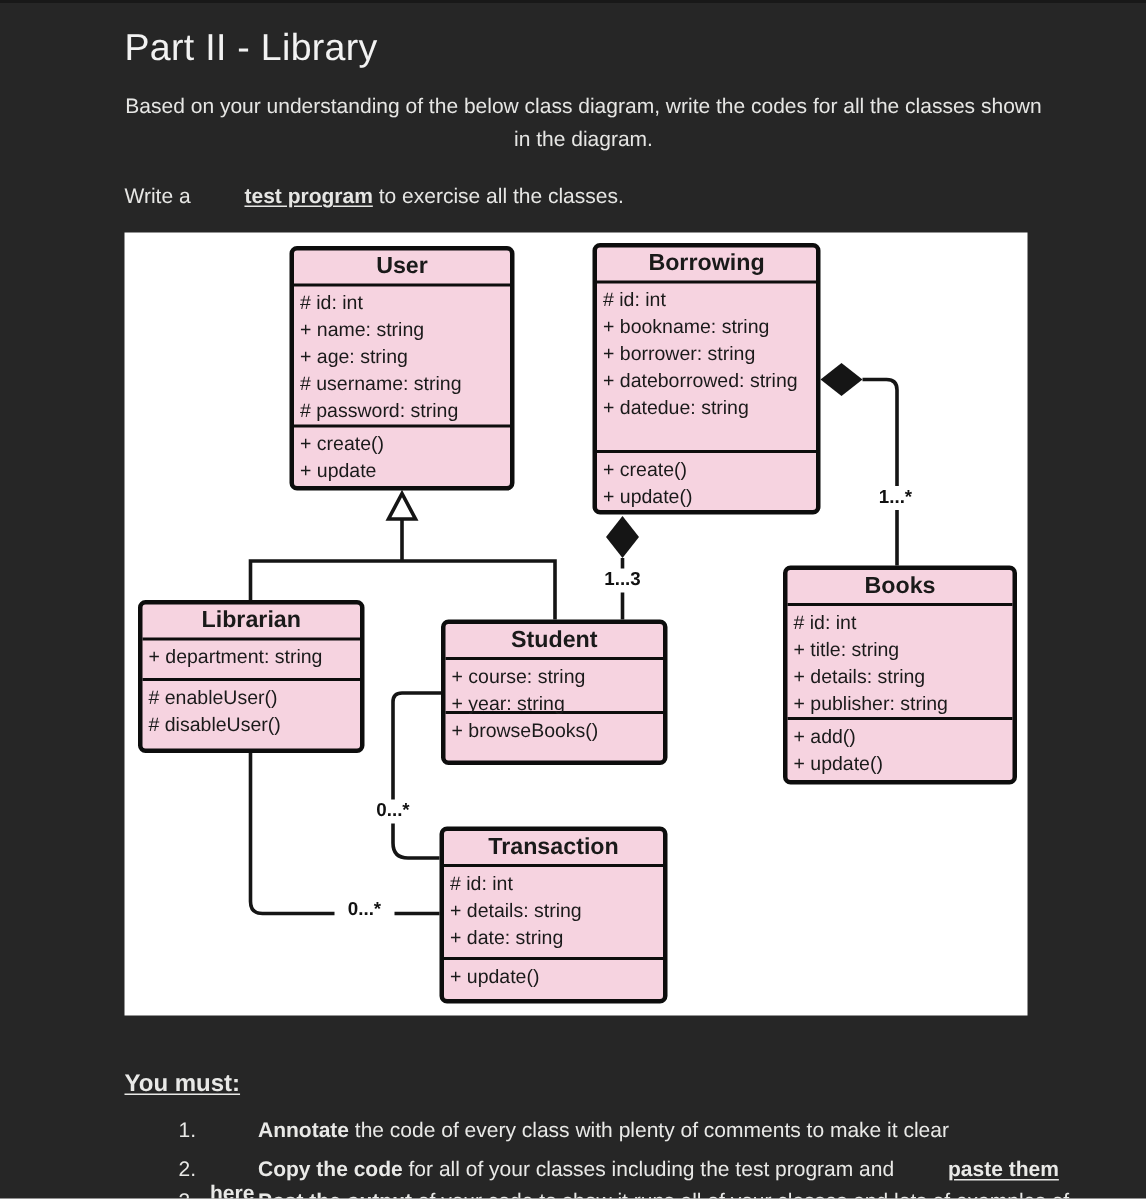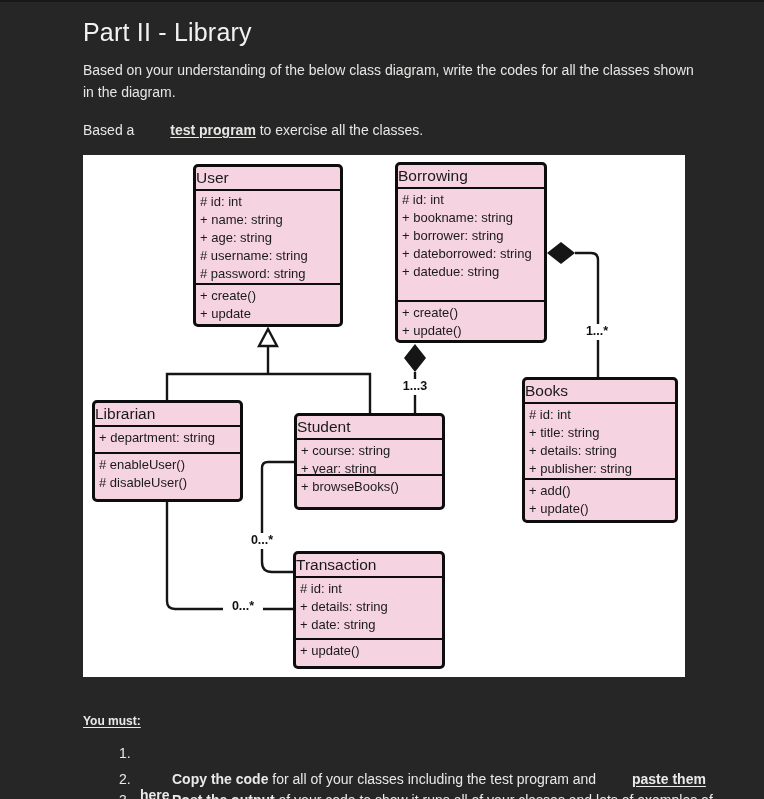--- a/index.html
+++ b/index.html
@@ -11,73 +11,73 @@
     color: #e9e9e7;
     overflow: hidden;
   }
   .top-edge { position: absolute; left: 0; top: 0; width: 764px; height: 2px; background: #181818; }
 
   .doc-title {
     position: absolute; left: 83px; top: 18px;
     font-size: 25px; font-weight: 400; color: #f2f2f2; letter-spacing: 0.2px; text-align: right;
   }
   .para { position: absolute; left: 83px; width: 612px; font-size: 14px; line-height: 22px; color: #e6e6e4; }
-  .p-intro { top: 59px; }
+  .p-intro { top: 59px; text-align: center; }
   .p-write { top: 119px; }
   .ul { text-decoration: underline; text-underline-offset: 2px; }
   .b { font-weight: bold; margin-left: 32px; }
 
   .diagram {
     position: absolute; left: 83px; top: 155px; width: 602px; height: 522px;
     background: #ffffff;
   }
   .diagram svg { position: absolute; left: 0; top: 0; }
 
   .uml-class {
     position: absolute;
     background: #f6d3e0;
     border: 3px solid #0d0d0d;
     border-radius: 5px;
     display: flex; flex-direction: column;
     color: #1a1a1a;
   }
   .uml-title {
     height: 24px; line-height: 22px;
-    font-weight: normal; font-size: 15.5px;
+    text-align: center; font-weight: bold; font-size: 15.5px;
     border-bottom: 2px solid #0d0d0d;
     flex: none;
   }
   .uml-attrs { border-bottom: 2px solid #0d0d0d; flex: none; }
   .uml-attrs, .uml-methods { padding: 2px 4px; font-size: 13px; line-height: 18px; }
   .uml-methods { flex: 1; }
   .member { white-space: normal; }
 
   .mult {
     position: absolute; width: 40px; height: 16px;
     background: #ffffff; color: #111;
     font-size: 12.5px; font-weight: bold; text-align: center; line-height: 15px;
   }
 
-  .you-must { position: absolute; left: 83px; top: 714px; font-size: 12px; font-weight: bold; }
+  .you-must { position: absolute; left: 83px; top: 714px; font-size: 16px; font-weight: bold; }
   .task { position: absolute; left: 119px; width: 600px; font-size: 14px; line-height: 16px; display: flex; }
   .task .num { width: 12px; flex: none; margin-right: 9px; }
   .t1 { top: 745px; }
   .t2 { top: 771px; }
   .t3 { top: 792px; }
 </style>
 </head>
 <body>
 
 <div class="top-edge"></div>
 
 <h1 class="doc-title">Part II - Library</h1>
 
 <p class="para p-intro">Based on your understanding of the below class diagram, write the codes for all the classes shown in the diagram.</p>
 
-<p class="para p-write"><span>Based a </span><span class="b ul">test program</span><span> to exercise all the classes.</span></p>
+<p class="para p-write"><span>Write a </span><span class="b ul">test program</span><span> to exercise all the classes.</span></p>
 
 <div class="diagram">
 
   <svg width="602" height="521" viewBox="0 0 602 521">
 
     <path d="M185 191 L185 219 M84 245 L84 219 L287 219 L287 258" fill="none" stroke="#151515" stroke-width="2.4"></path>
     <polygon points="185,174 176,191 194,191" fill="#ffffff" stroke="#151515" stroke-width="2.4"></polygon>
 
     <path d="M492 98 L508 98 Q515 98 515 105 L515 222" fill="none" stroke="#151515" stroke-width="2.4"></path>
     <polygon points="464,98 478,87 492,98 478,109" fill="#151515"></polygon>
@@ -171,20 +171,21 @@
   <div class="mult" style="left:494px; top:169px;">1...*</div>
   <div class="mult" style="left:312px; top:224px;">1...3</div>
   <div class="mult" style="left:159px; top:378px;">0...*</div>
   <div class="mult" style="left:140px; top:444px;">0...*</div>
 </div>
 
 <div class="you-must ul">You must:</div>
 
 <div class="task t1">
     <span class="num">1.</span>
+    <span><span class="b">Annotate</span><span> the code of every class with plenty of comments to make it clear</span></span>
   </div>
 
 <div class="task t2">
     <span class="num">2.</span>
     <span><span class="b">Copy the code</span><span> for all of your classes including the test program and </span><span class="b ul">paste them here</span></span>
   </div>
 
 <div class="task t3">
     <span class="num">3.</span>
     <span><span class="b">Post the output</span><span> of your code to show it runs all of your classes and lots of examples of what the</span></span>

